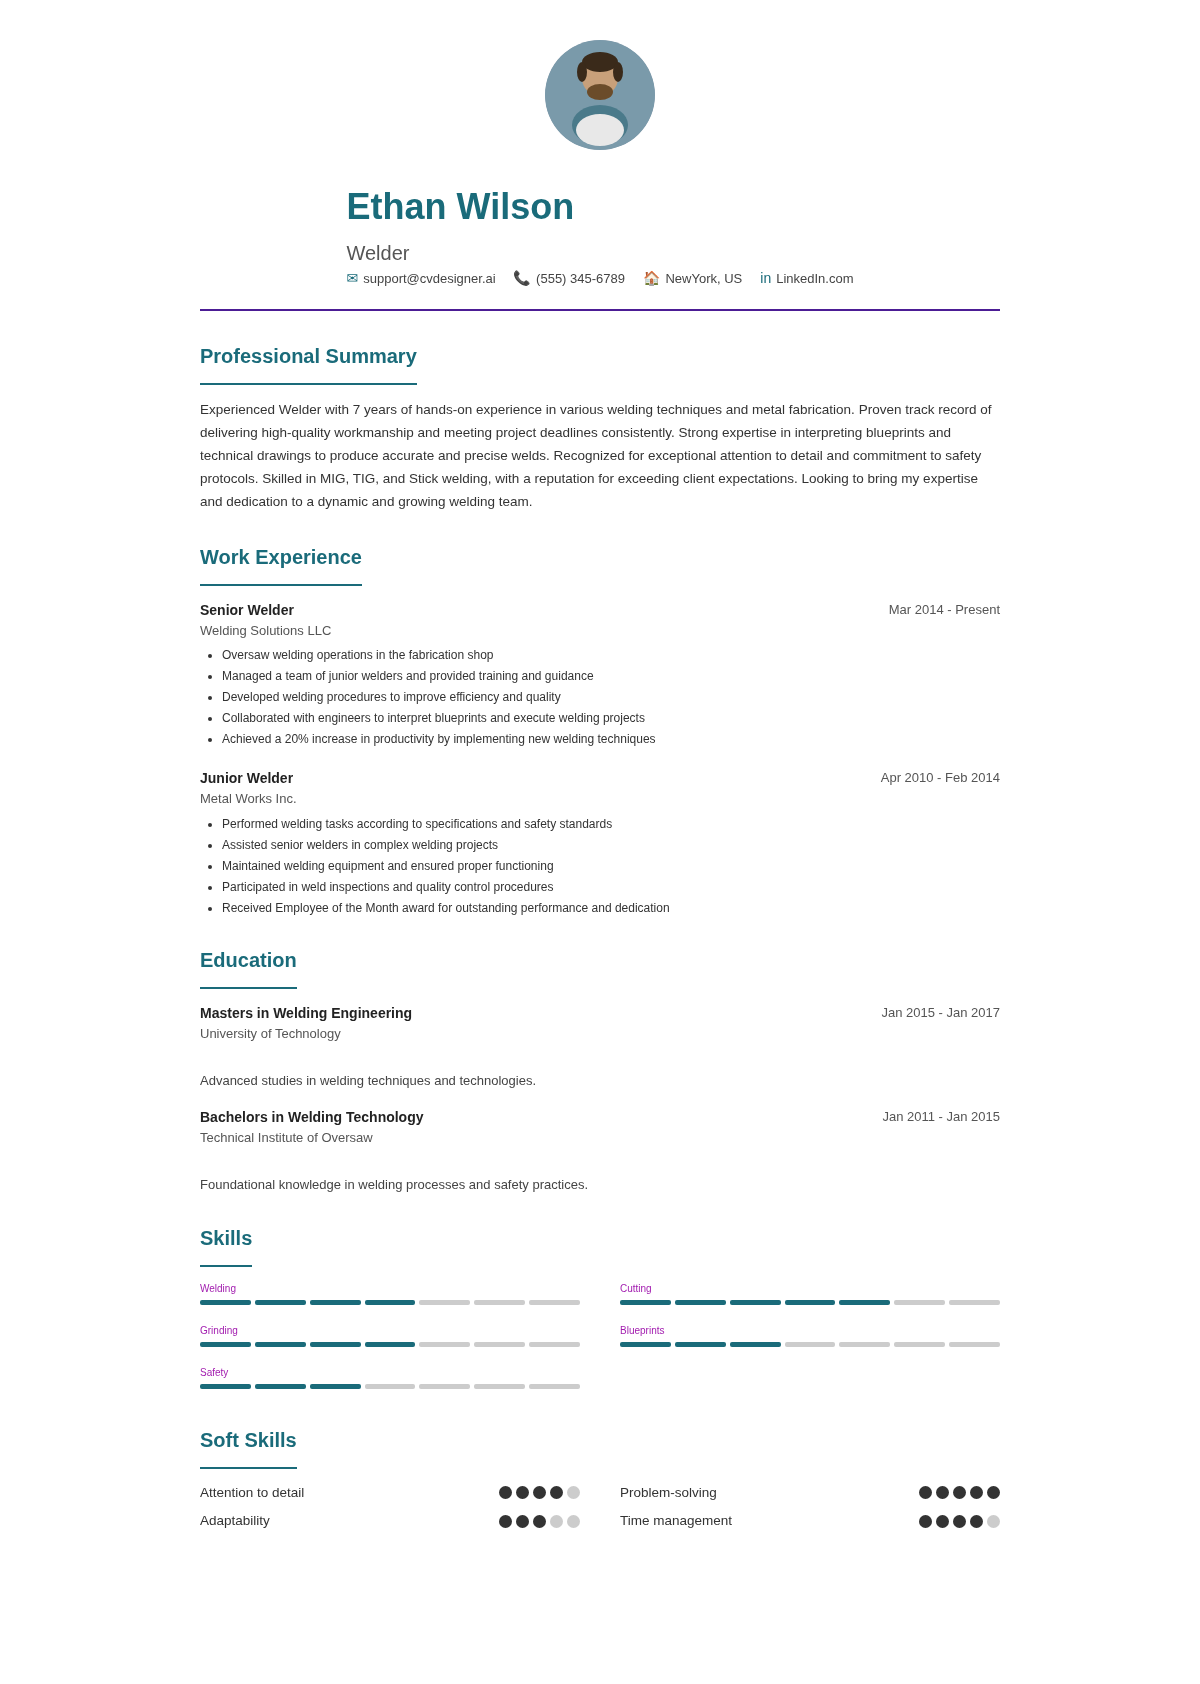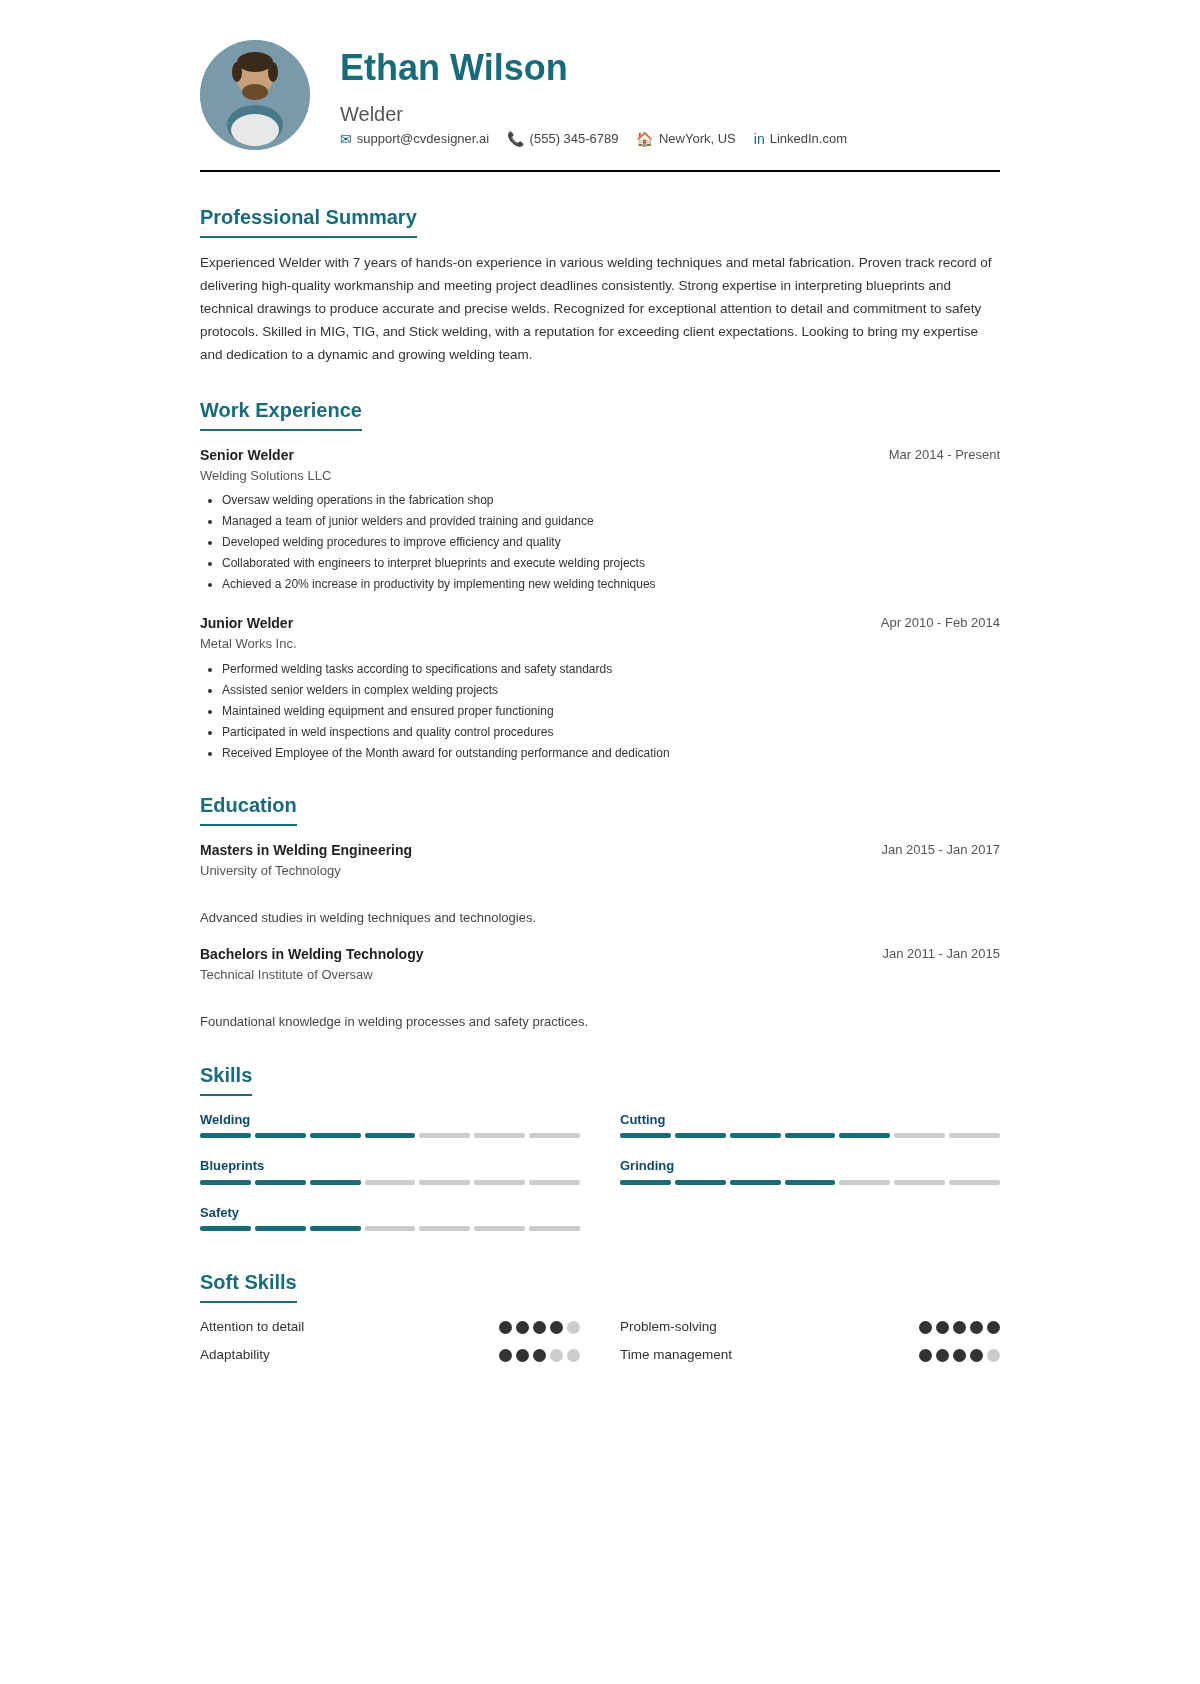--- a/index.html
+++ b/index.html
@@ -13,22 +13,23 @@
       font-size: 14px;
       line-height: 1.5;
     }
 
     
     .header {
       display: flex;
       align-items: center;
       gap: 30px;
       padding-bottom: 20px;
-      border-bottom: 2px solid #000000;
+      border-bottom: 2px solid #4c1d95;
       margin-bottom: 30px;
+      flex-direction: column;
     }
     .avatar {
       width: 110px;
       height: 110px;
       border-radius: 50%;
       overflow: hidden;
       background: #8ba0b0;
       flex-shrink: 0;
       display: flex;
       align-items: center;
@@ -68,21 +69,21 @@
 
     
     .section {
       margin-bottom: 28px;
     }
     .section-title {
       font-size: 20px;
       font-weight: bold;
       color: #1a6b7a;
       border-bottom: 2px solid #1a6b7a;
-      padding-bottom: 4px;
+      padding-bottom: 12px;
       margin-bottom: 14px;
       display: inline-block;
     }
 
     
     .summary-text {
       font-size: 13.5px;
       line-height: 1.7;
       color: #333;
     }
@@ -155,24 +156,23 @@
     
     .skills-grid {
       display: grid;
       grid-template-columns: 1fr 1fr;
       gap: 10px 40px;
     }
     .skill-item {
       margin-bottom: 8px;
     }
     .skill-label {
-      font-size: 13px;
-      color: #0c4a6e;
+      font-size: 10px;
+      color: #a21caf;
       margin-bottom: 4px;
-      font-weight: bold;
     }
     .skill-bar-track {
       display: flex;
       gap: 4px;
       height: 5px;
     }
     .skill-segment {
       flex: 1;
       height: 5px;
       border-radius: 2px;
@@ -344,38 +344,38 @@
           <div class="skill-segment filled"></div>
           <div class="skill-segment filled"></div>
           <div class="skill-segment filled"></div>
           <div class="skill-segment filled"></div>
           <div class="skill-segment filled"></div>
           <div class="skill-segment empty"></div>
           <div class="skill-segment empty"></div>
         </div>
     </div>
       <div class="skill-item">
+      <div class="skill-label">Grinding</div>
+      <div class="skill-bar-track">
+          <div class="skill-segment filled"></div>
+          <div class="skill-segment filled"></div>
+          <div class="skill-segment filled"></div>
+          <div class="skill-segment filled"></div>
+          <div class="skill-segment empty"></div>
+          <div class="skill-segment empty"></div>
+          <div class="skill-segment empty"></div>
+        </div>
+    </div>
+      <div class="skill-item">
       <div class="skill-label">Blueprints</div>
       <div class="skill-bar-track">
           <div class="skill-segment filled"></div>
           <div class="skill-segment filled"></div>
           <div class="skill-segment filled"></div>
           <div class="skill-segment empty"></div>
-          <div class="skill-segment empty"></div>
-          <div class="skill-segment empty"></div>
-          <div class="skill-segment empty"></div>
-        </div>
-    </div>
-      <div class="skill-item">
-      <div class="skill-label">Grinding</div>
-      <div class="skill-bar-track">
-          <div class="skill-segment filled"></div>
-          <div class="skill-segment filled"></div>
-          <div class="skill-segment filled"></div>
-          <div class="skill-segment filled"></div>
           <div class="skill-segment empty"></div>
           <div class="skill-segment empty"></div>
           <div class="skill-segment empty"></div>
         </div>
     </div>
       <div class="skill-item">
       <div class="skill-label">Safety</div>
       <div class="skill-bar-track">
           <div class="skill-segment filled"></div>
           <div class="skill-segment filled"></div>

